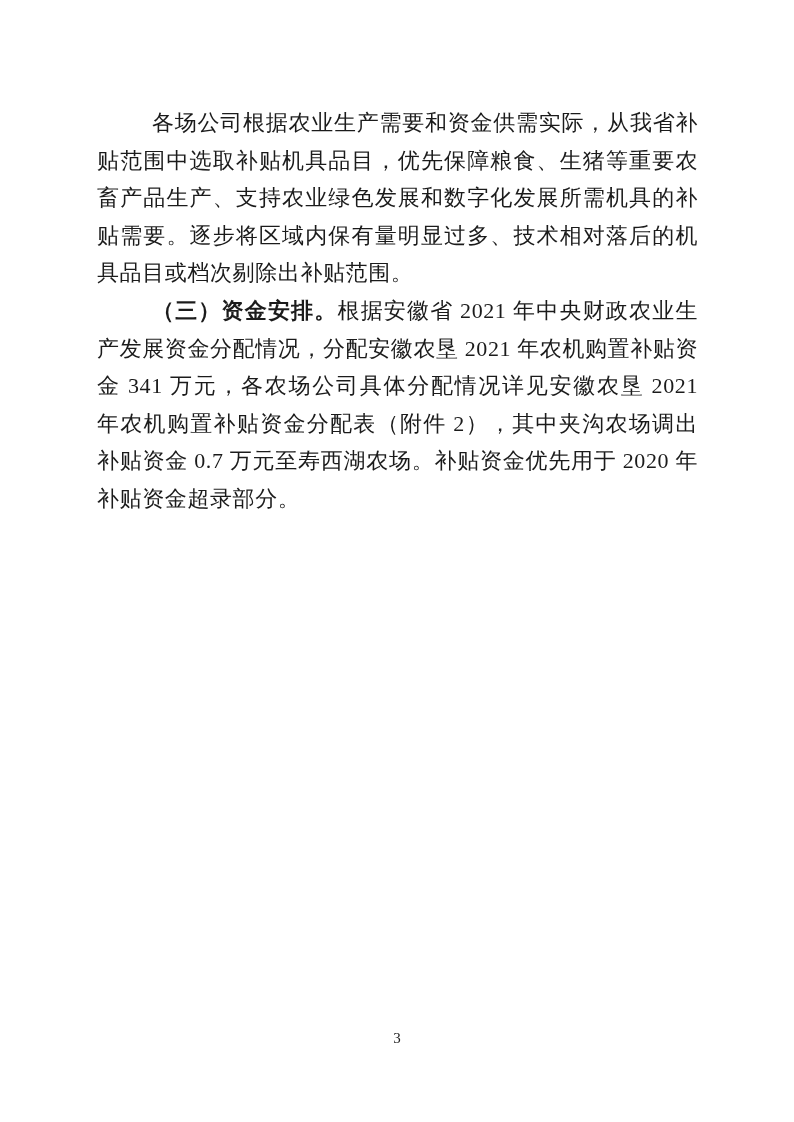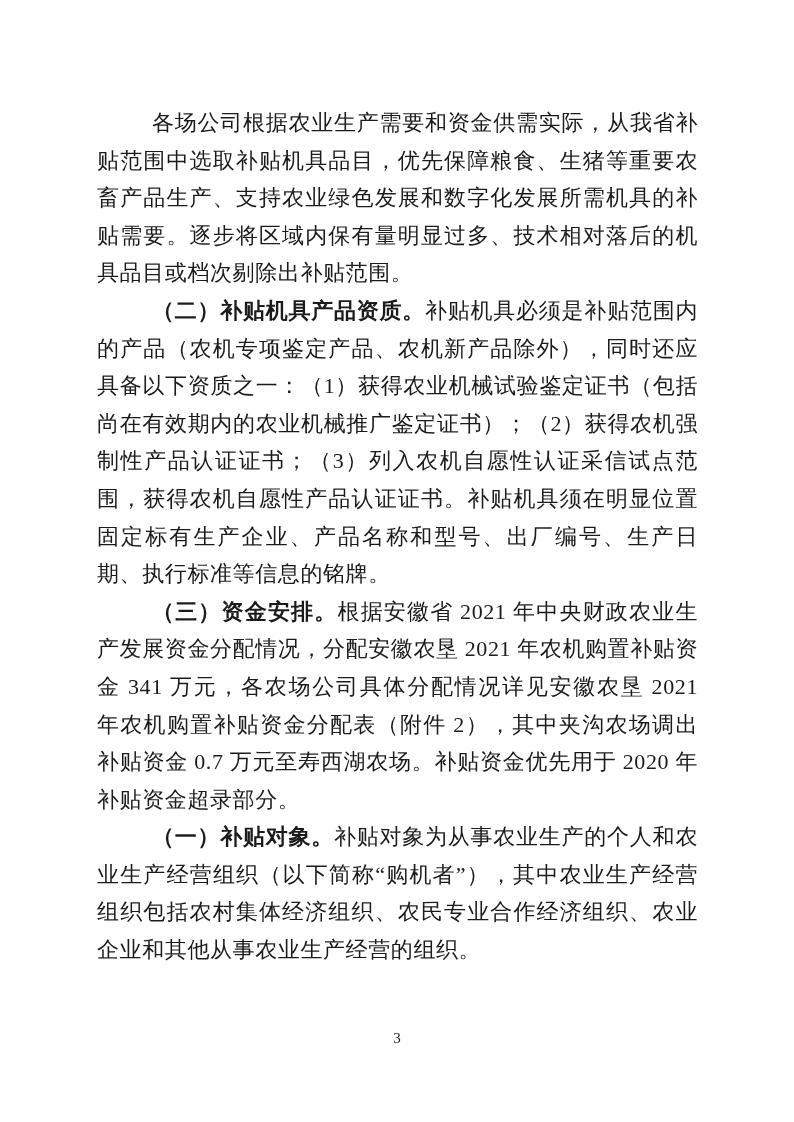--- a/index.html
+++ b/index.html
@@ -55,18 +55,16 @@
     line-height: 20px;
     color: #222222;
   }
 </style>
 </head>
 <body>
 
 <div class="page">
   <div class="doc-body" id="doc-body">
       <p class="para"><span>各场公司根据农业生产需要和资金供需实际，从我省补贴范围中选取补贴机具品目，优先保障粮食、生猪等重要农畜产品生产、支持农业绿色发展和数字化发展所需机具的补贴需要。逐步将区域内保有量明显过多、技术相对落后的机具品目或档次剔除出补贴范围。</span></p>
-      <p class="para"><b>（二）补贴机具产品资质。</b><span>补贴机具必须是补贴范围内的产品（农机专项鉴定产品、农机新产品除外），同时还应具备以下资质之一：（1）获得农业机械试验鉴定证书（包括尚在有效期内的农业机械推广鉴定证书）；（2）获得农机强制性产品认证证书；（3）列入农机自愿性认证采信试点范围，获得农机自愿性产品认证证书。补贴机具须在明显位置固定标有生产企业、产品名称和型号、出厂编号、生产日期、执行标准等信息的铭牌。</span></p>
       <p class="para"><b>（三）资金安排。</b><span>根据安徽省 2021 年中央财政农业生产发展资金分配情况，分配安徽农垦 2021 年农机购置补贴资金 341 万元，各农场公司具体分配情况详见安徽农垦 2021 年农机购置补贴资金分配表（附件 2），其中夹沟农场调出补贴资金 0.7 万元至寿西湖农场。补贴资金优先用于 2020 年补贴资金超录部分。</span></p>
-      <p class="para"><b>（一）补贴对象。</b><span>补贴对象为从事农业生产的个人和农业生产经营组织（以下简称“购机者”），其中农业生产经营组织包括农村集体经济组织、农民专业合作经济组织、农业企业和其他从事农业生产经营的组织。</span></p>
     </div>
   <div class="page-number">3</div>
 </div>
 
 </body></html>

